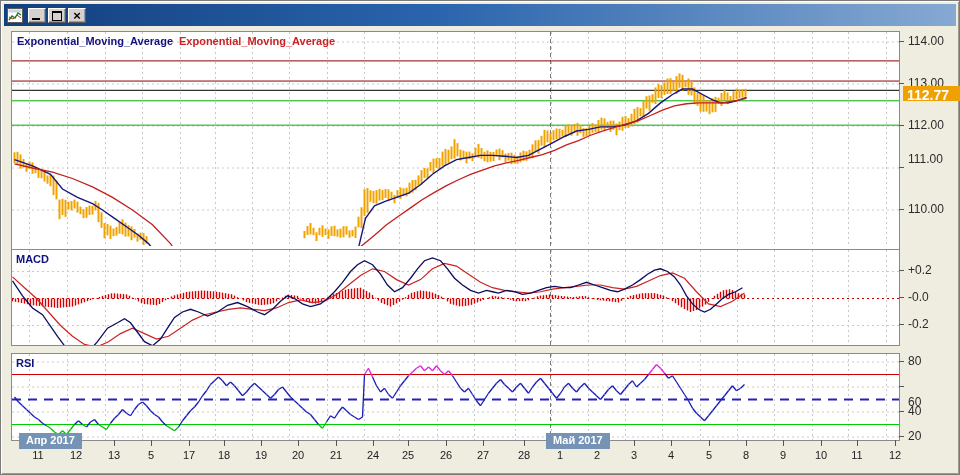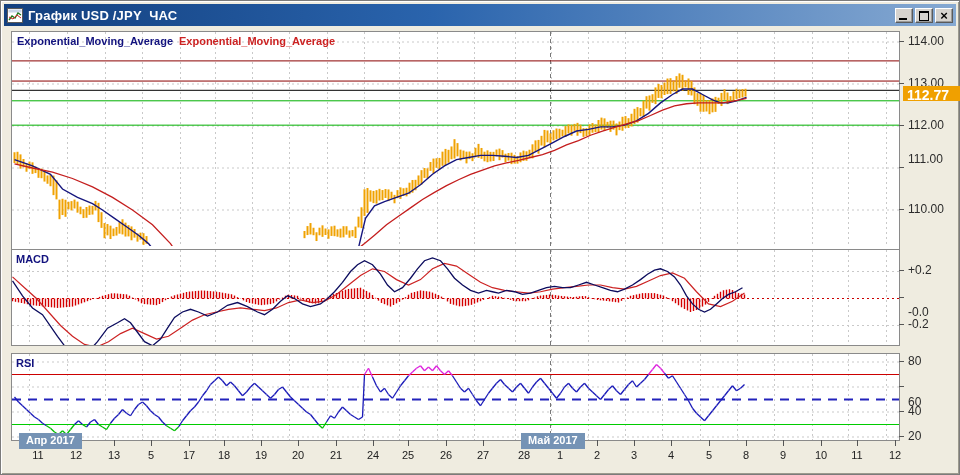--- a/index.html
+++ b/index.html
@@ -39,21 +39,20 @@
 
   <div class="titlebar">
     <span class="ticon">
       <svg width="16" height="15" viewBox="0 0 16 15">
         <rect x="0.5" y="0.5" width="15" height="14" fill="#ffffff" stroke="#5a5a5a"></rect>
         <rect x="1.5" y="1.5" width="13" height="3" fill="#c9d6e8"></rect>
         <polyline points="2,12 5,8 8,10 11,5 14,7" fill="none" stroke="#1a7a1a" stroke-width="1.3"></polyline>
         <polyline points="2,9 6,11 10,7 14,10" fill="none" stroke="#cc2222" stroke-width="1"></polyline>
       </svg>
     </span>
-    <span class="ttext">График USD /JPY  ЧАС</span>
     <span class="tbtns">
       <button class="wbtn">
           <span class="glyph-min"></span>
         </button>
       <button class="wbtn">
           <span class="glyph-max"></span>
         </button>
       <button class="wbtn">
           <span class="glyph-x">×</span>
         </button>
@@ -806,21 +805,21 @@
       <div class="ylab" style="top: 75px;">113.00</div>
       <div class="ytick" style="top: 124px;"></div>
       <div class="ylab" style="top: 117px;">112.00</div>
       <div class="ytick" style="top: 166px;"></div>
       <div class="ylab" style="top: 151px;">111.00</div>
       <div class="ytick" style="top: 208px;"></div>
       <div class="ylab" style="top: 201px;">110.00</div>
       <div class="ytick" style="top: 269px;"></div>
       <div class="ylab" style="top: 262px;">+0.2</div>
       <div class="ytick" style="top: 296px;"></div>
-      <div class="ylab" style="top: 289px; margin-top: 15px;">-0.0</div>
+      <div class="ylab" style="top: 289px;">-0.0</div>
       <div class="ytick" style="top: 323px;"></div>
       <div class="ylab" style="top: 316px;">-0.2</div>
       <div class="ytick" style="top: 360px;"></div>
       <div class="ylab" style="top: 353px;">80</div>
       <div class="ytick" style="top: 385px;"></div>
       <div class="ylab" style="top: 394px; text-align: right;">60</div>
       <div class="ytick" style="top: 410px;"></div>
       <div class="ylab" style="top: 403px;">40</div>
       <div class="ytick" style="top: 435px;"></div>
       <div class="ylab" style="top: 428px;">20</div>
@@ -874,15 +873,15 @@
       <div class="xlab" style="left: 647px;">4</div>
       <div class="xlab" style="left: 685px;">5</div>
       <div class="xlab" style="left: 722px;">8</div>
       <div class="xlab" style="left: 759px;">9</div>
       <div class="xlab" style="left: 797px;">10</div>
       <div class="xlab" style="left: 833px;">11</div>
       <div class="xlab" style="left: 871px;">12</div>
     </div>
 
   <div class="mbadge" style="left:18px;text-align:right;">Апр 2017</div>
-  <div class="mbadge" style="left:520px;">Май 2017</div>
+  <div class="mbadge" style="left:545px;">Май 2017</div>
 
 </div>
 
 </body></html>

